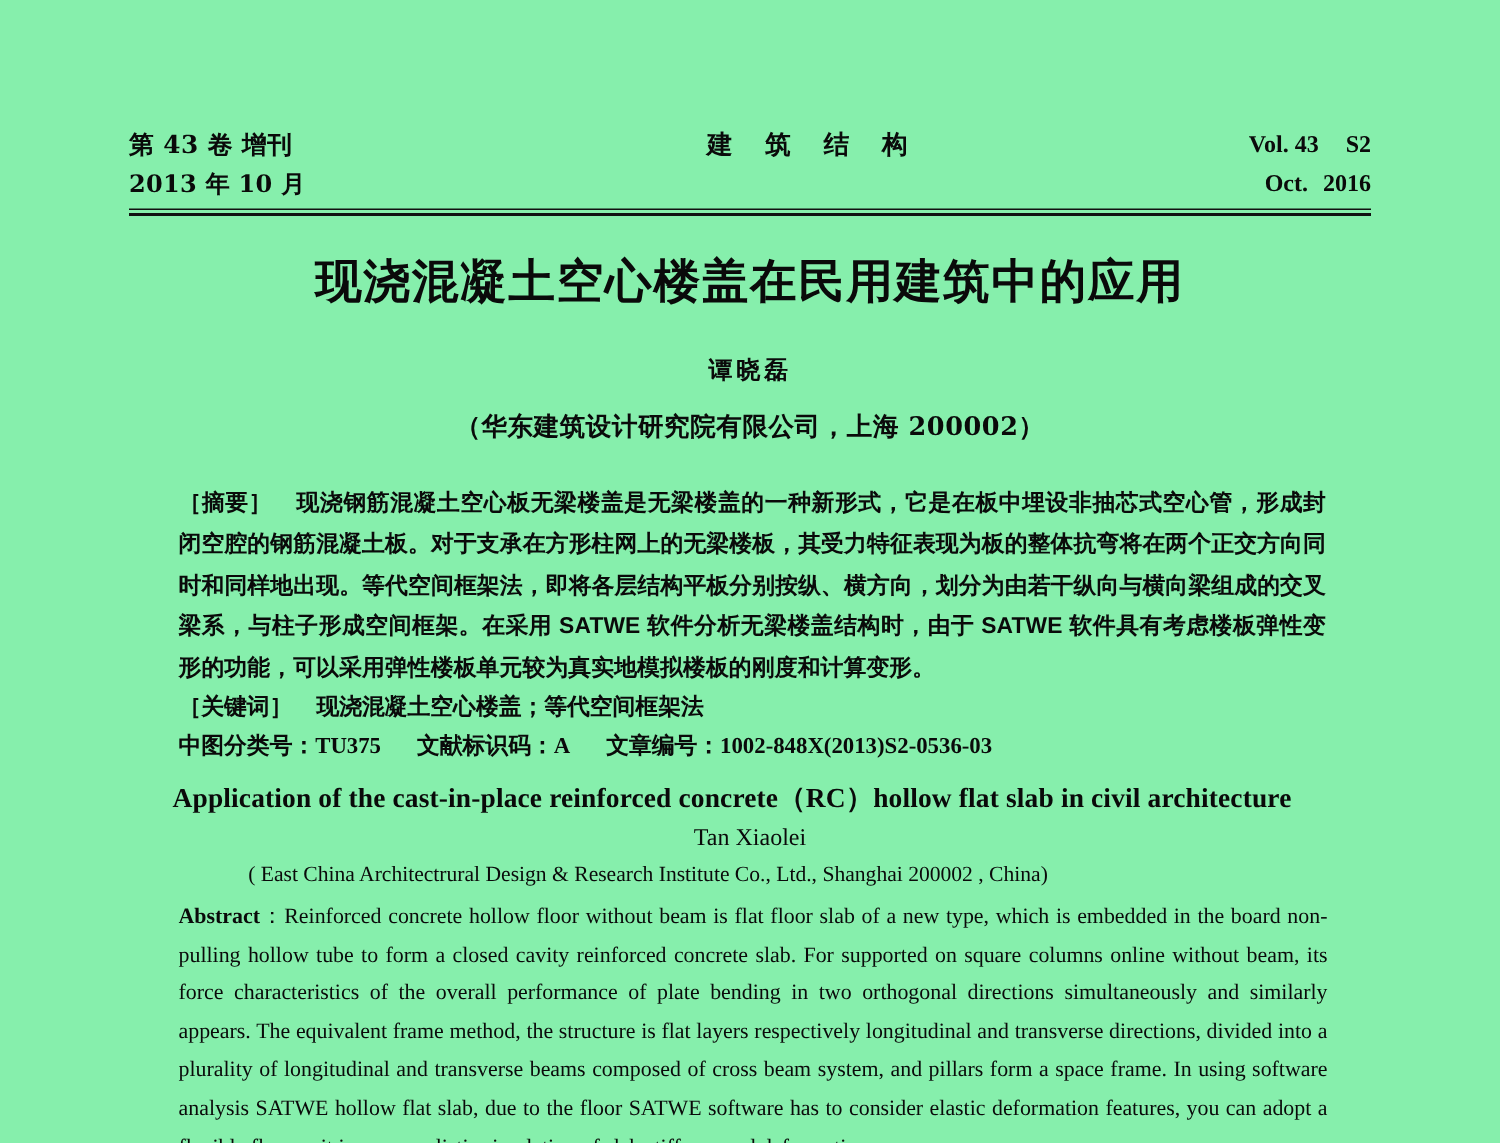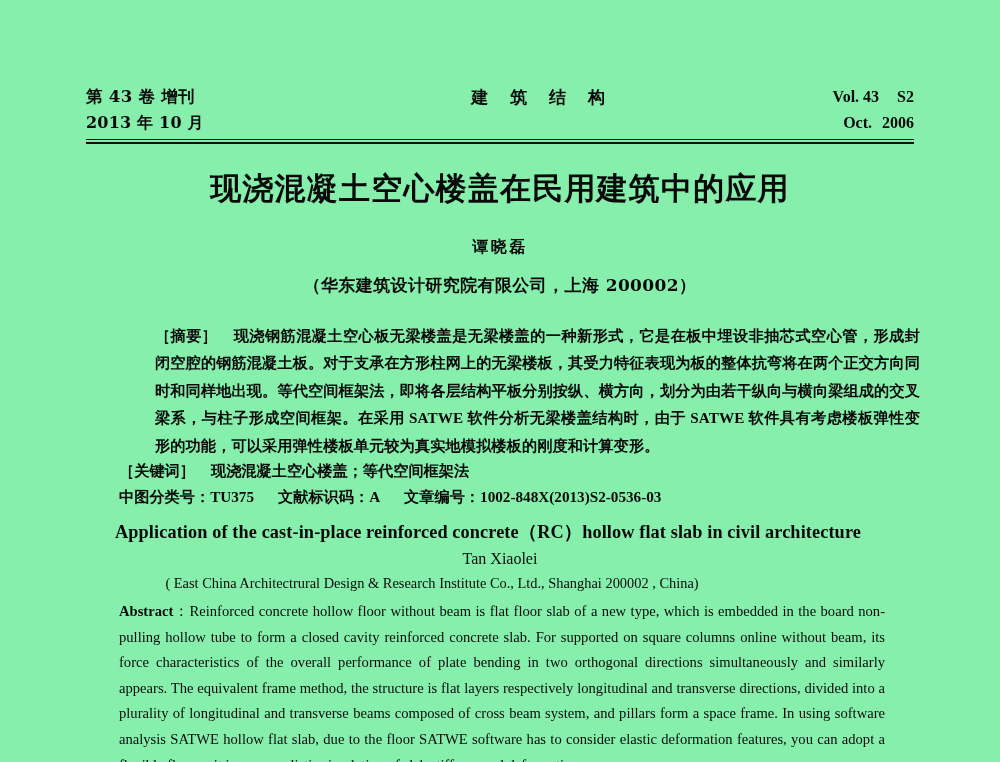--- a/index.html
+++ b/index.html
@@ -148,28 +148,27 @@
     letter-spacing: 0.4px;
     line-height: 26px;
   }
 
   
   .abs-cn {
     position: absolute;
     left: 119px;
     top: 322px;
     width: 765px;
-    font-family: Liberation Serif, serif;
+    font-family: Liberation Sans, sans-serif;
     font-size: 15.2px;
     line-height: 27.4px;
     text-align: justify;
     text-justify: inter-character;
     letter-spacing: 0.1px;
     font-weight: 600;
-    margin-left: 36px;
   }
   .abs-cn .lbl {
     font-weight: 700;
   }
   .abs-cn .indent { display: inline-block; width: 16px; }
 
   .kw-cn {
     position: absolute;
     left: 119px;
     top: 458px;
@@ -269,21 +268,21 @@
 
     <div class="mast-col mast-center">
       <div class="journal-cn">建 筑 结 构</div>
     </div>
 
     <div class="mast-col mast-right">
       <div class="mast-vol">
         <span>Vol. 43</span><span class="gap"></span><span>S2</span>
       </div>
       <div class="mast-issue">
-        <span>Oct.</span><span class="gap"></span><span>2006</span>
+        <span>Oct.</span><span class="gap"></span><span>2016</span>
       </div>
     </div>
   </div>
 
   <div class="rule-wrap">
     <div class="rule-thin"></div>
     <div class="rule-thick"></div>
   </div>
 
   <div class="title-cn">现浇混凝土空心楼盖在民用建筑中的应用</div>

